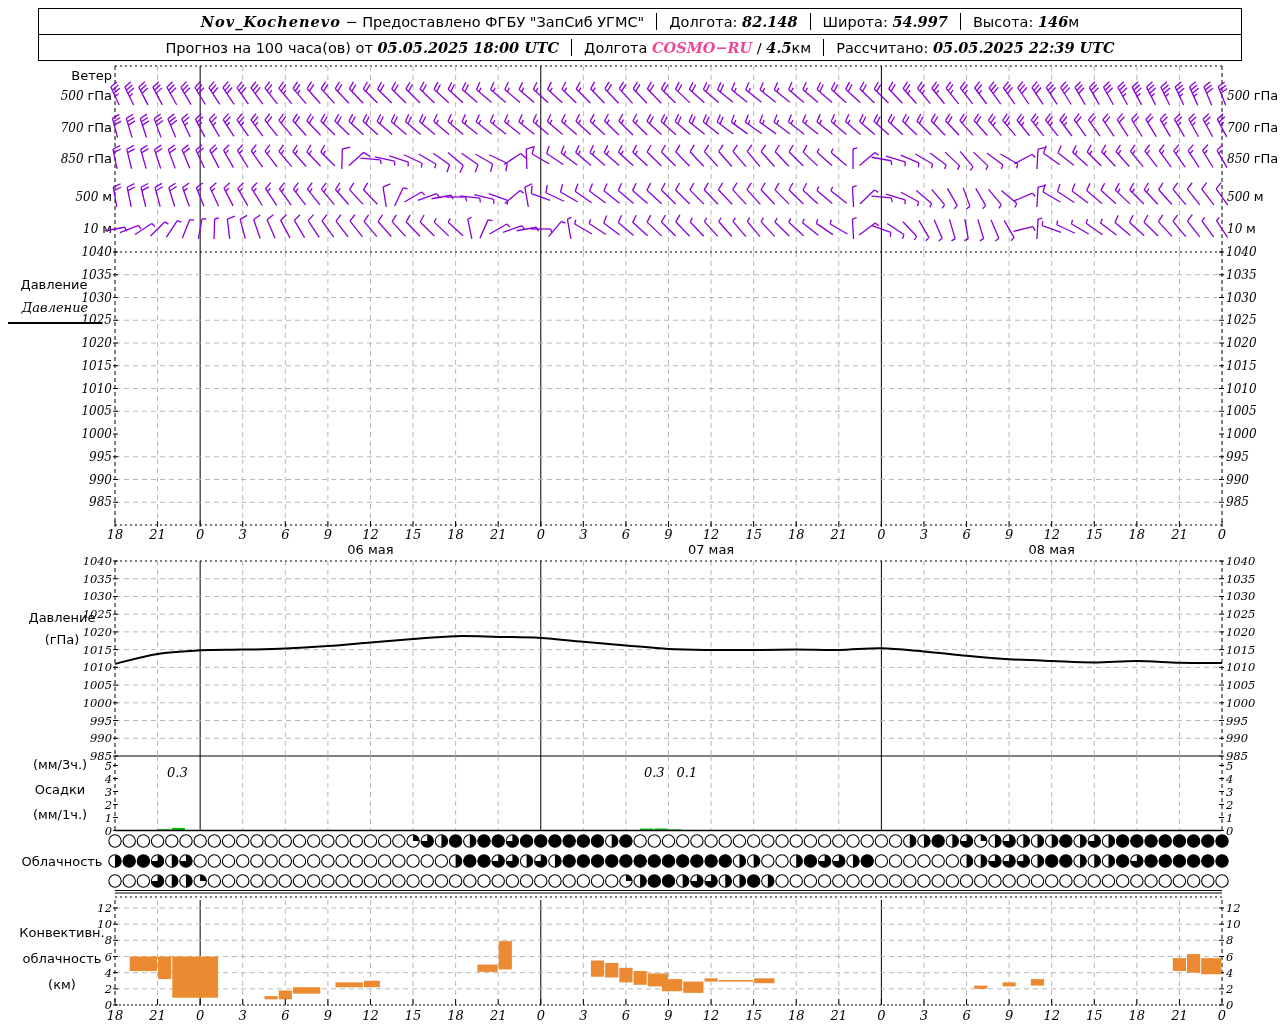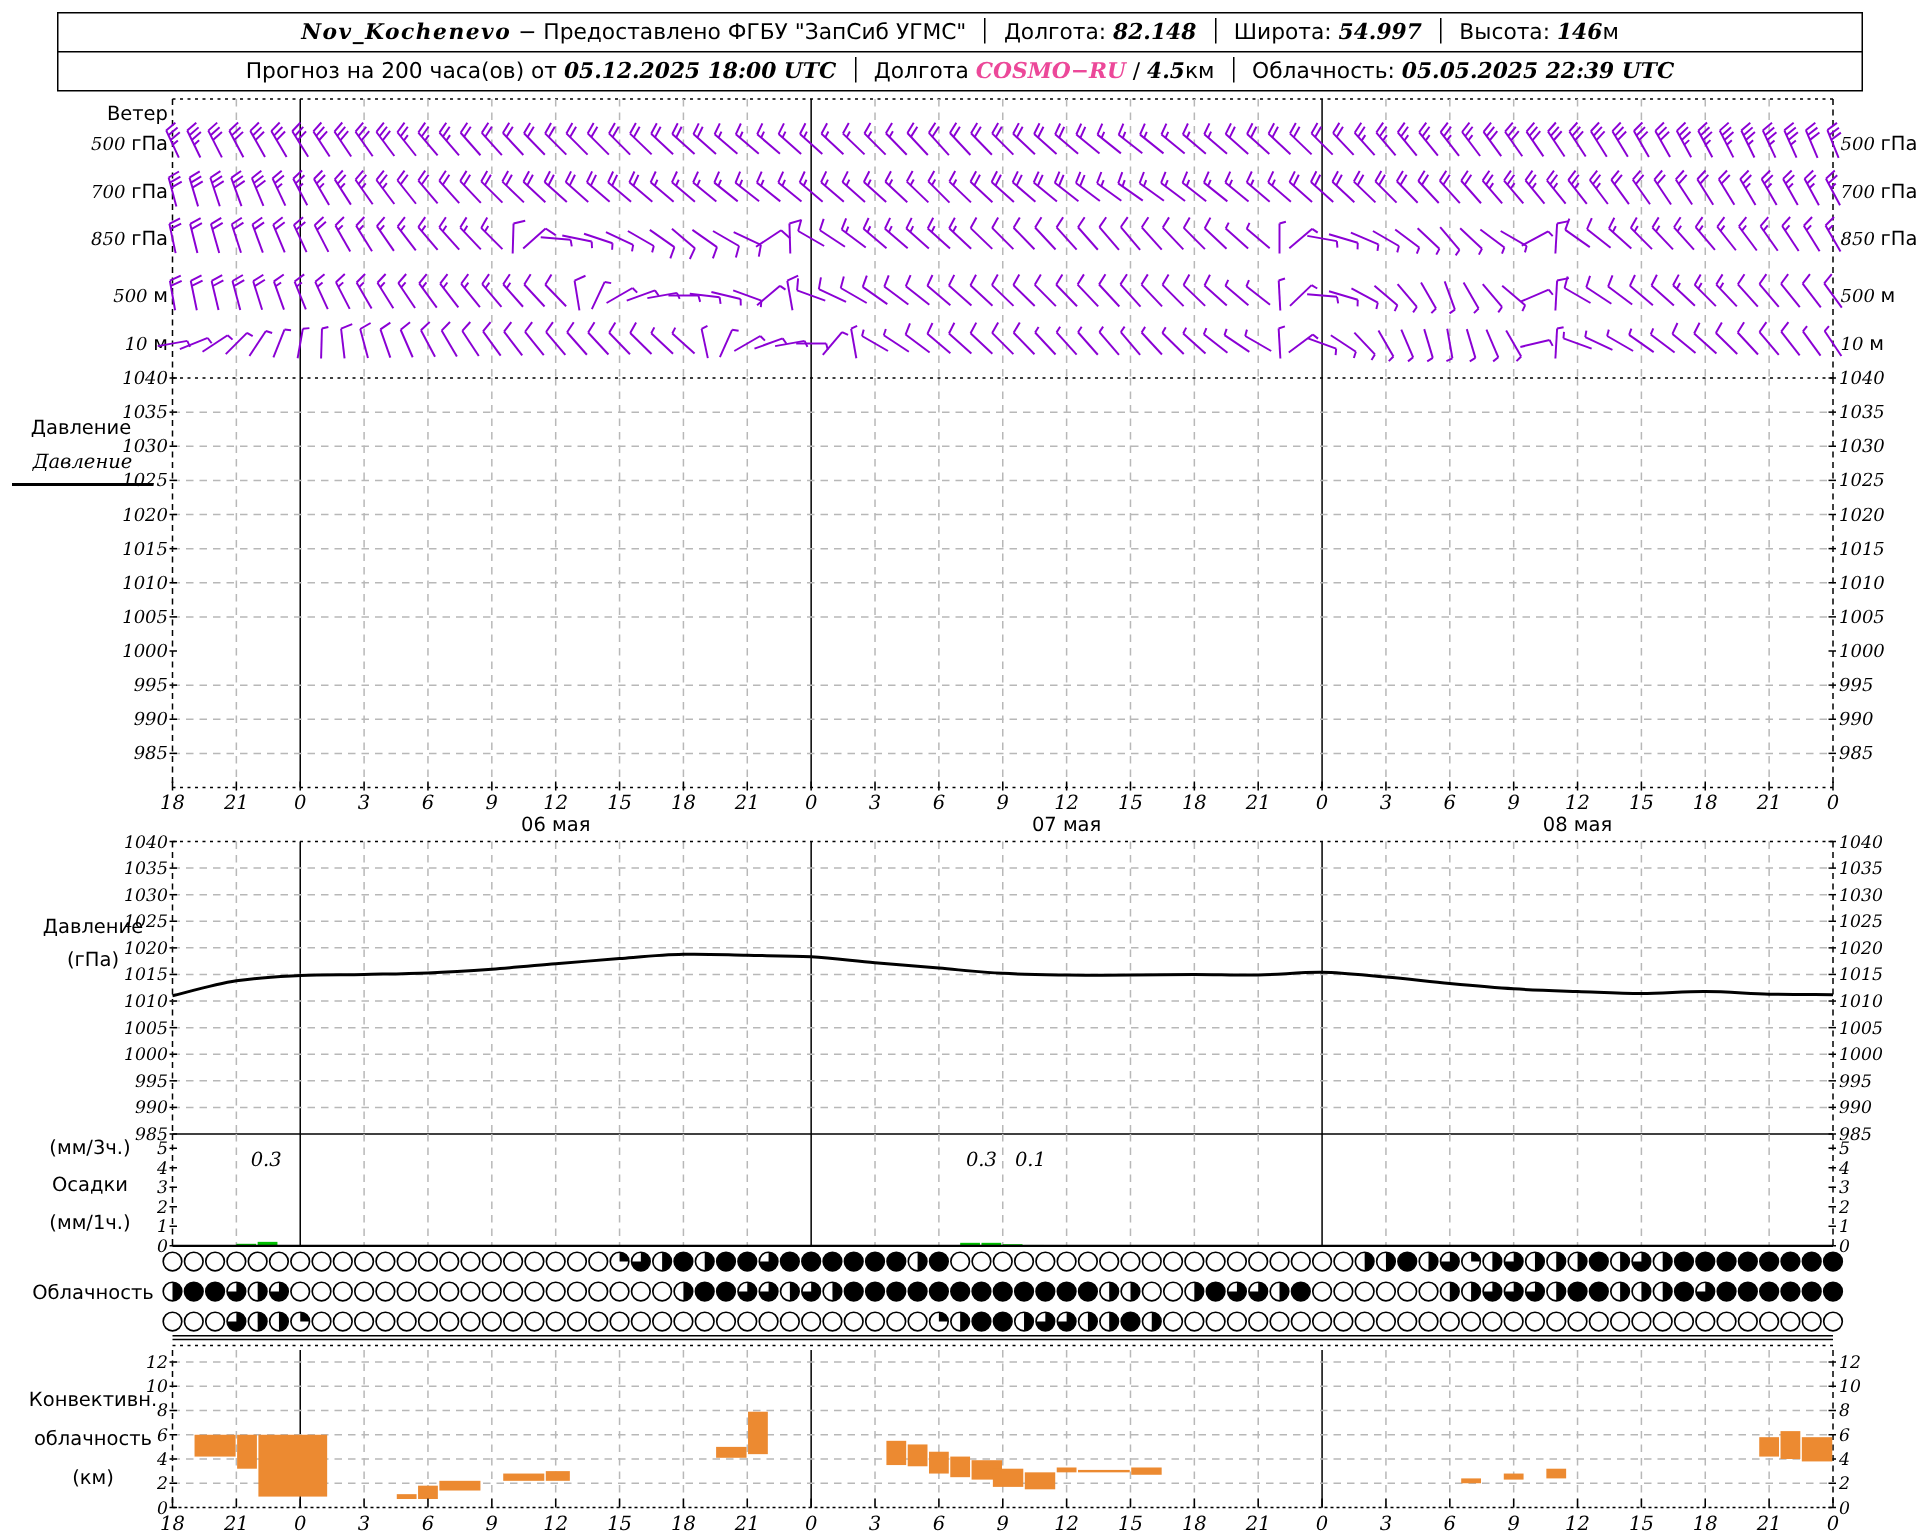--- a/index.html
+++ b/index.html
@@ -21,21 +21,21 @@
   .date{font:13px "DejaVu Sans",sans-serif;}
   .lbl{font:13px "DejaVu Sans",sans-serif;}
   .leg{font:italic 13px "DejaVu Serif",serif;}
 </style>
 </head>
 <body>
 
 <div id="root">
   <div id="hdr">
     <div class="hrow" id="hrow1"><span class="station">Nov_Kochenevo</span><span class="p"> − </span><span class="p">Предоставлено ФГБУ "ЗапСиб УГМС"</span><span class="sep"></span><span class="p">Долгота: </span><span class="v">82.148</span><span class="sep"></span><span class="p">Широта: </span><span class="v">54.997</span><span class="sep"></span><span class="p">Высота: </span><span class="v">146</span><span class="p">м</span></div>
-    <div class="hrow" id="hrow2"><span class="p">Прогноз на 200 часа(ов) от </span><span class="v">05.12.2025 18:00 UTC</span><span class="sep"></span><span class="p">Долгота </span><span class="vb">COSMO−RU</span><span class="p"> / </span><span class="v">4.5</span><span class="p">км</span><span class="sep"></span><span class="p">Облачность: </span><span class="v">05.05.2025 22:39 UTC</span></div>
+    <div class="hrow" id="hrow2"><span class="p">Прогноз на 100 часа(ов) от </span><span class="v">05.05.2025 18:00 UTC</span><span class="sep"></span><span class="p">Долгота </span><span class="vb">COSMO−RU</span><span class="p"> / </span><span class="v">4.5</span><span class="p">км</span><span class="sep"></span><span class="p">Рассчитано: </span><span class="v">05.05.2025 22:39 UTC</span></div>
   </div>
   <svg id="chart" width="1280" height="1024" viewBox="0 0 1280 1024" style="position:absolute;left:0;top:0;">
       <g>
         <line x1="115" y1="66" x2="1222" y2="66" stroke="#000" stroke-width="1" stroke-dasharray="2 3"></line>
         <line x1="115" y1="66" x2="115" y2="252" stroke="#000" stroke-width="1" stroke-dasharray="4 3"></line>
         <line x1="157.5769230769231" y1="66" x2="157.5769230769231" y2="252" stroke="#b8b8b8" stroke-width="1" stroke-dasharray="5 4"></line>
         <line x1="200.15384615384616" y1="66" x2="200.15384615384616" y2="252" stroke="#000" stroke-width="1"></line>
         <line x1="242.73076923076923" y1="66" x2="242.73076923076923" y2="252" stroke="#b8b8b8" stroke-width="1" stroke-dasharray="5 4"></line>
         <line x1="285.3076923076923" y1="66" x2="285.3076923076923" y2="252" stroke="#b8b8b8" stroke-width="1" stroke-dasharray="5 4"></line>
         <line x1="327.8846153846154" y1="66" x2="327.8846153846154" y2="252" stroke="#b8b8b8" stroke-width="1" stroke-dasharray="5 4"></line>

